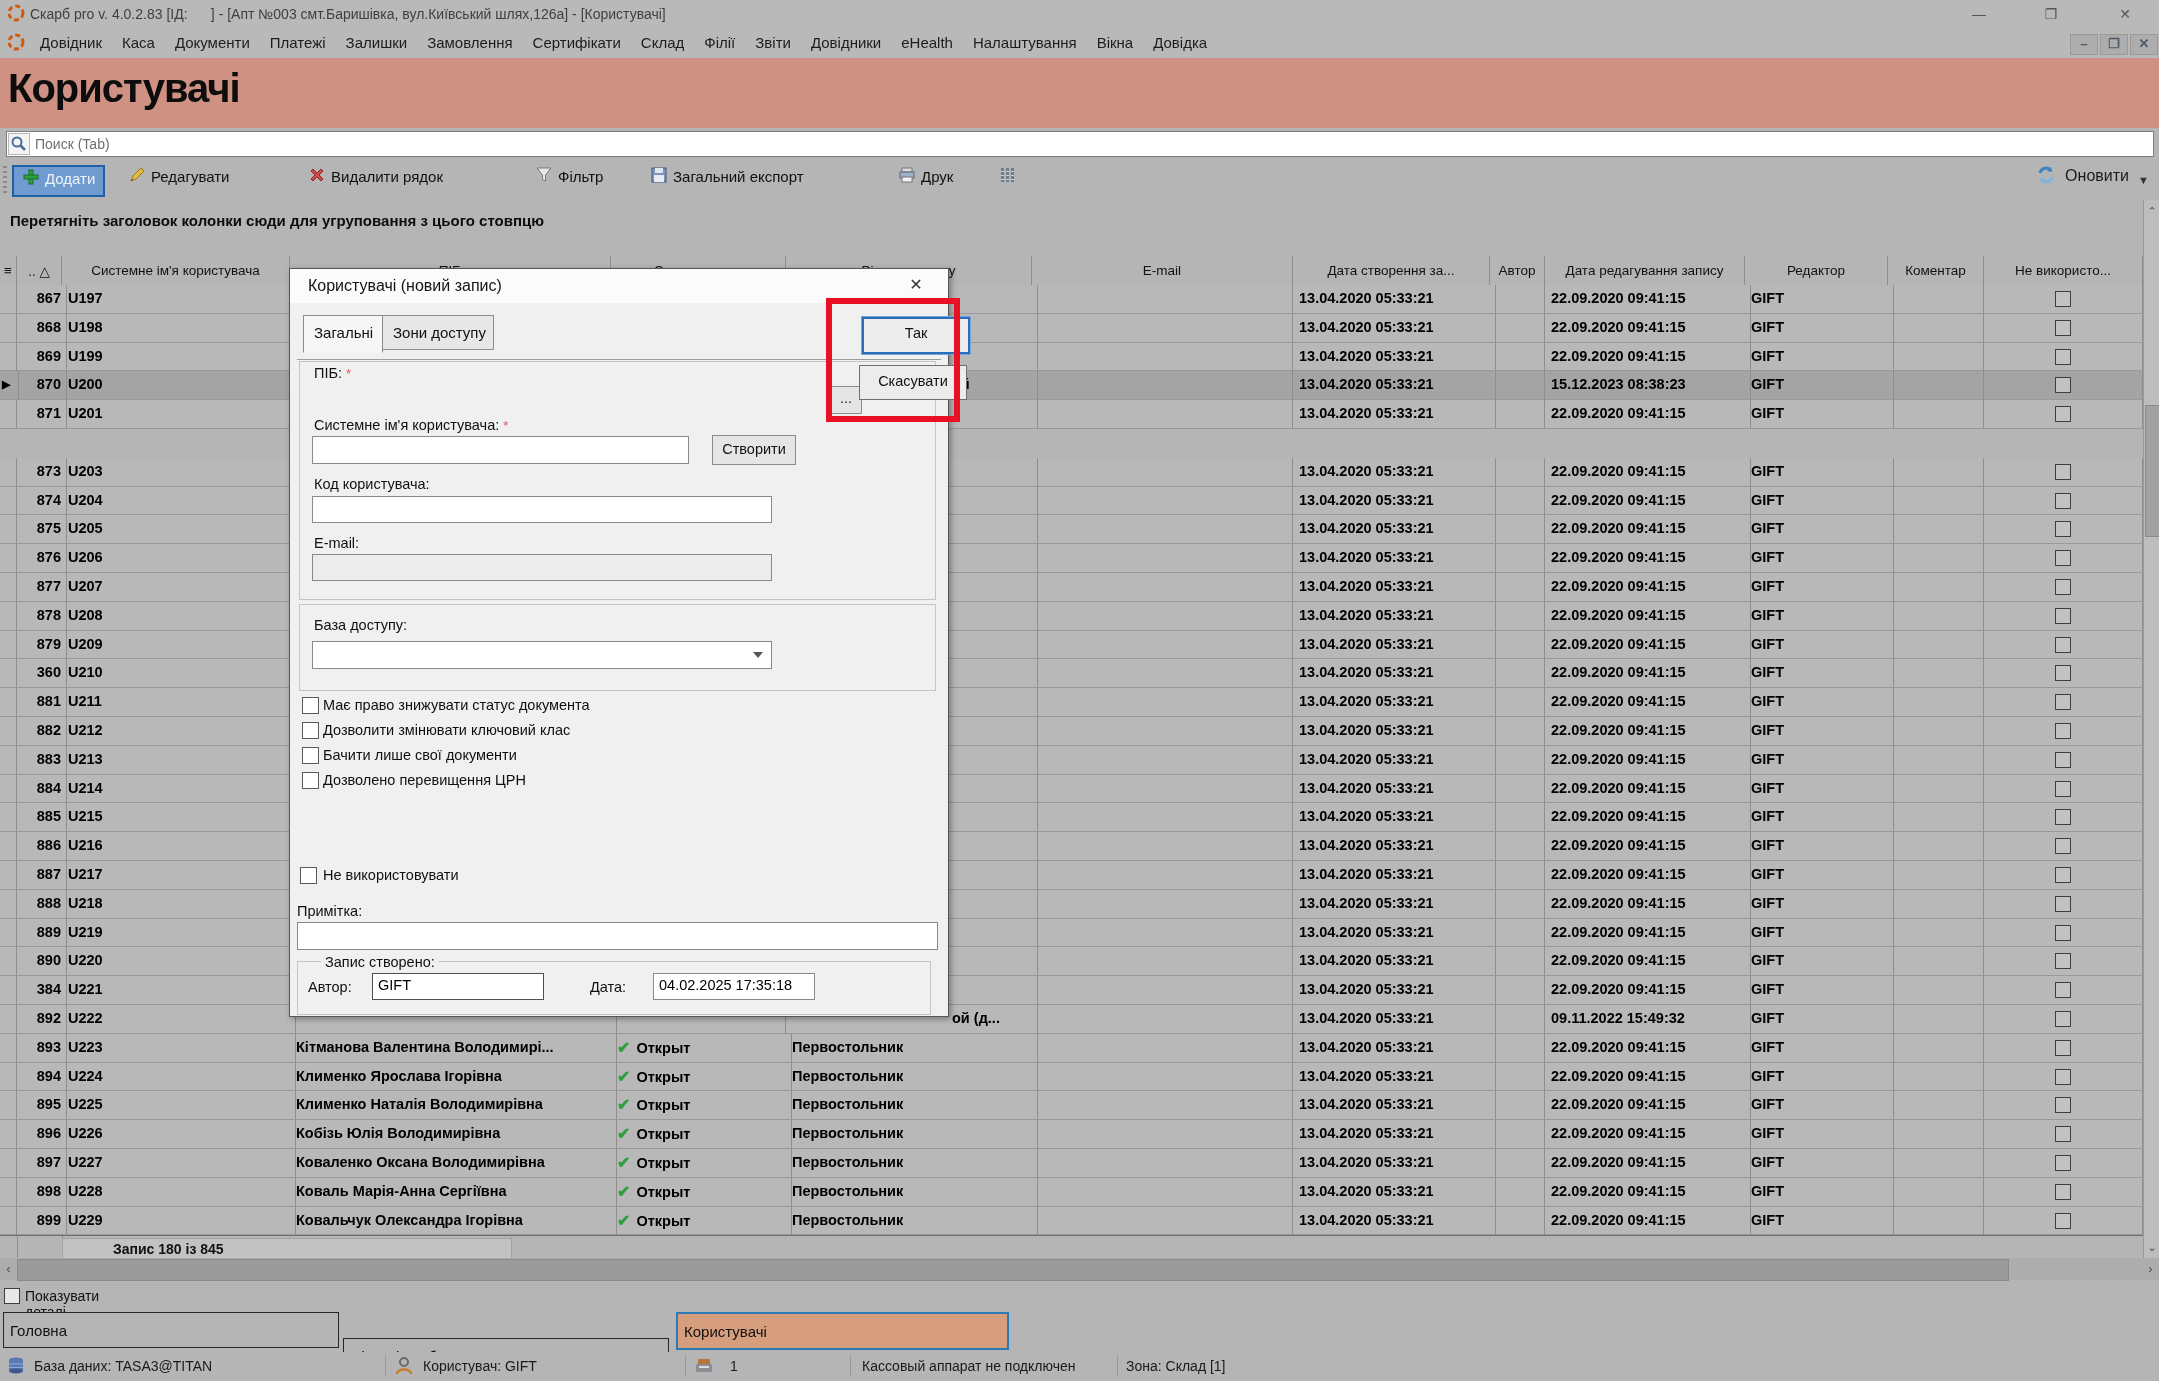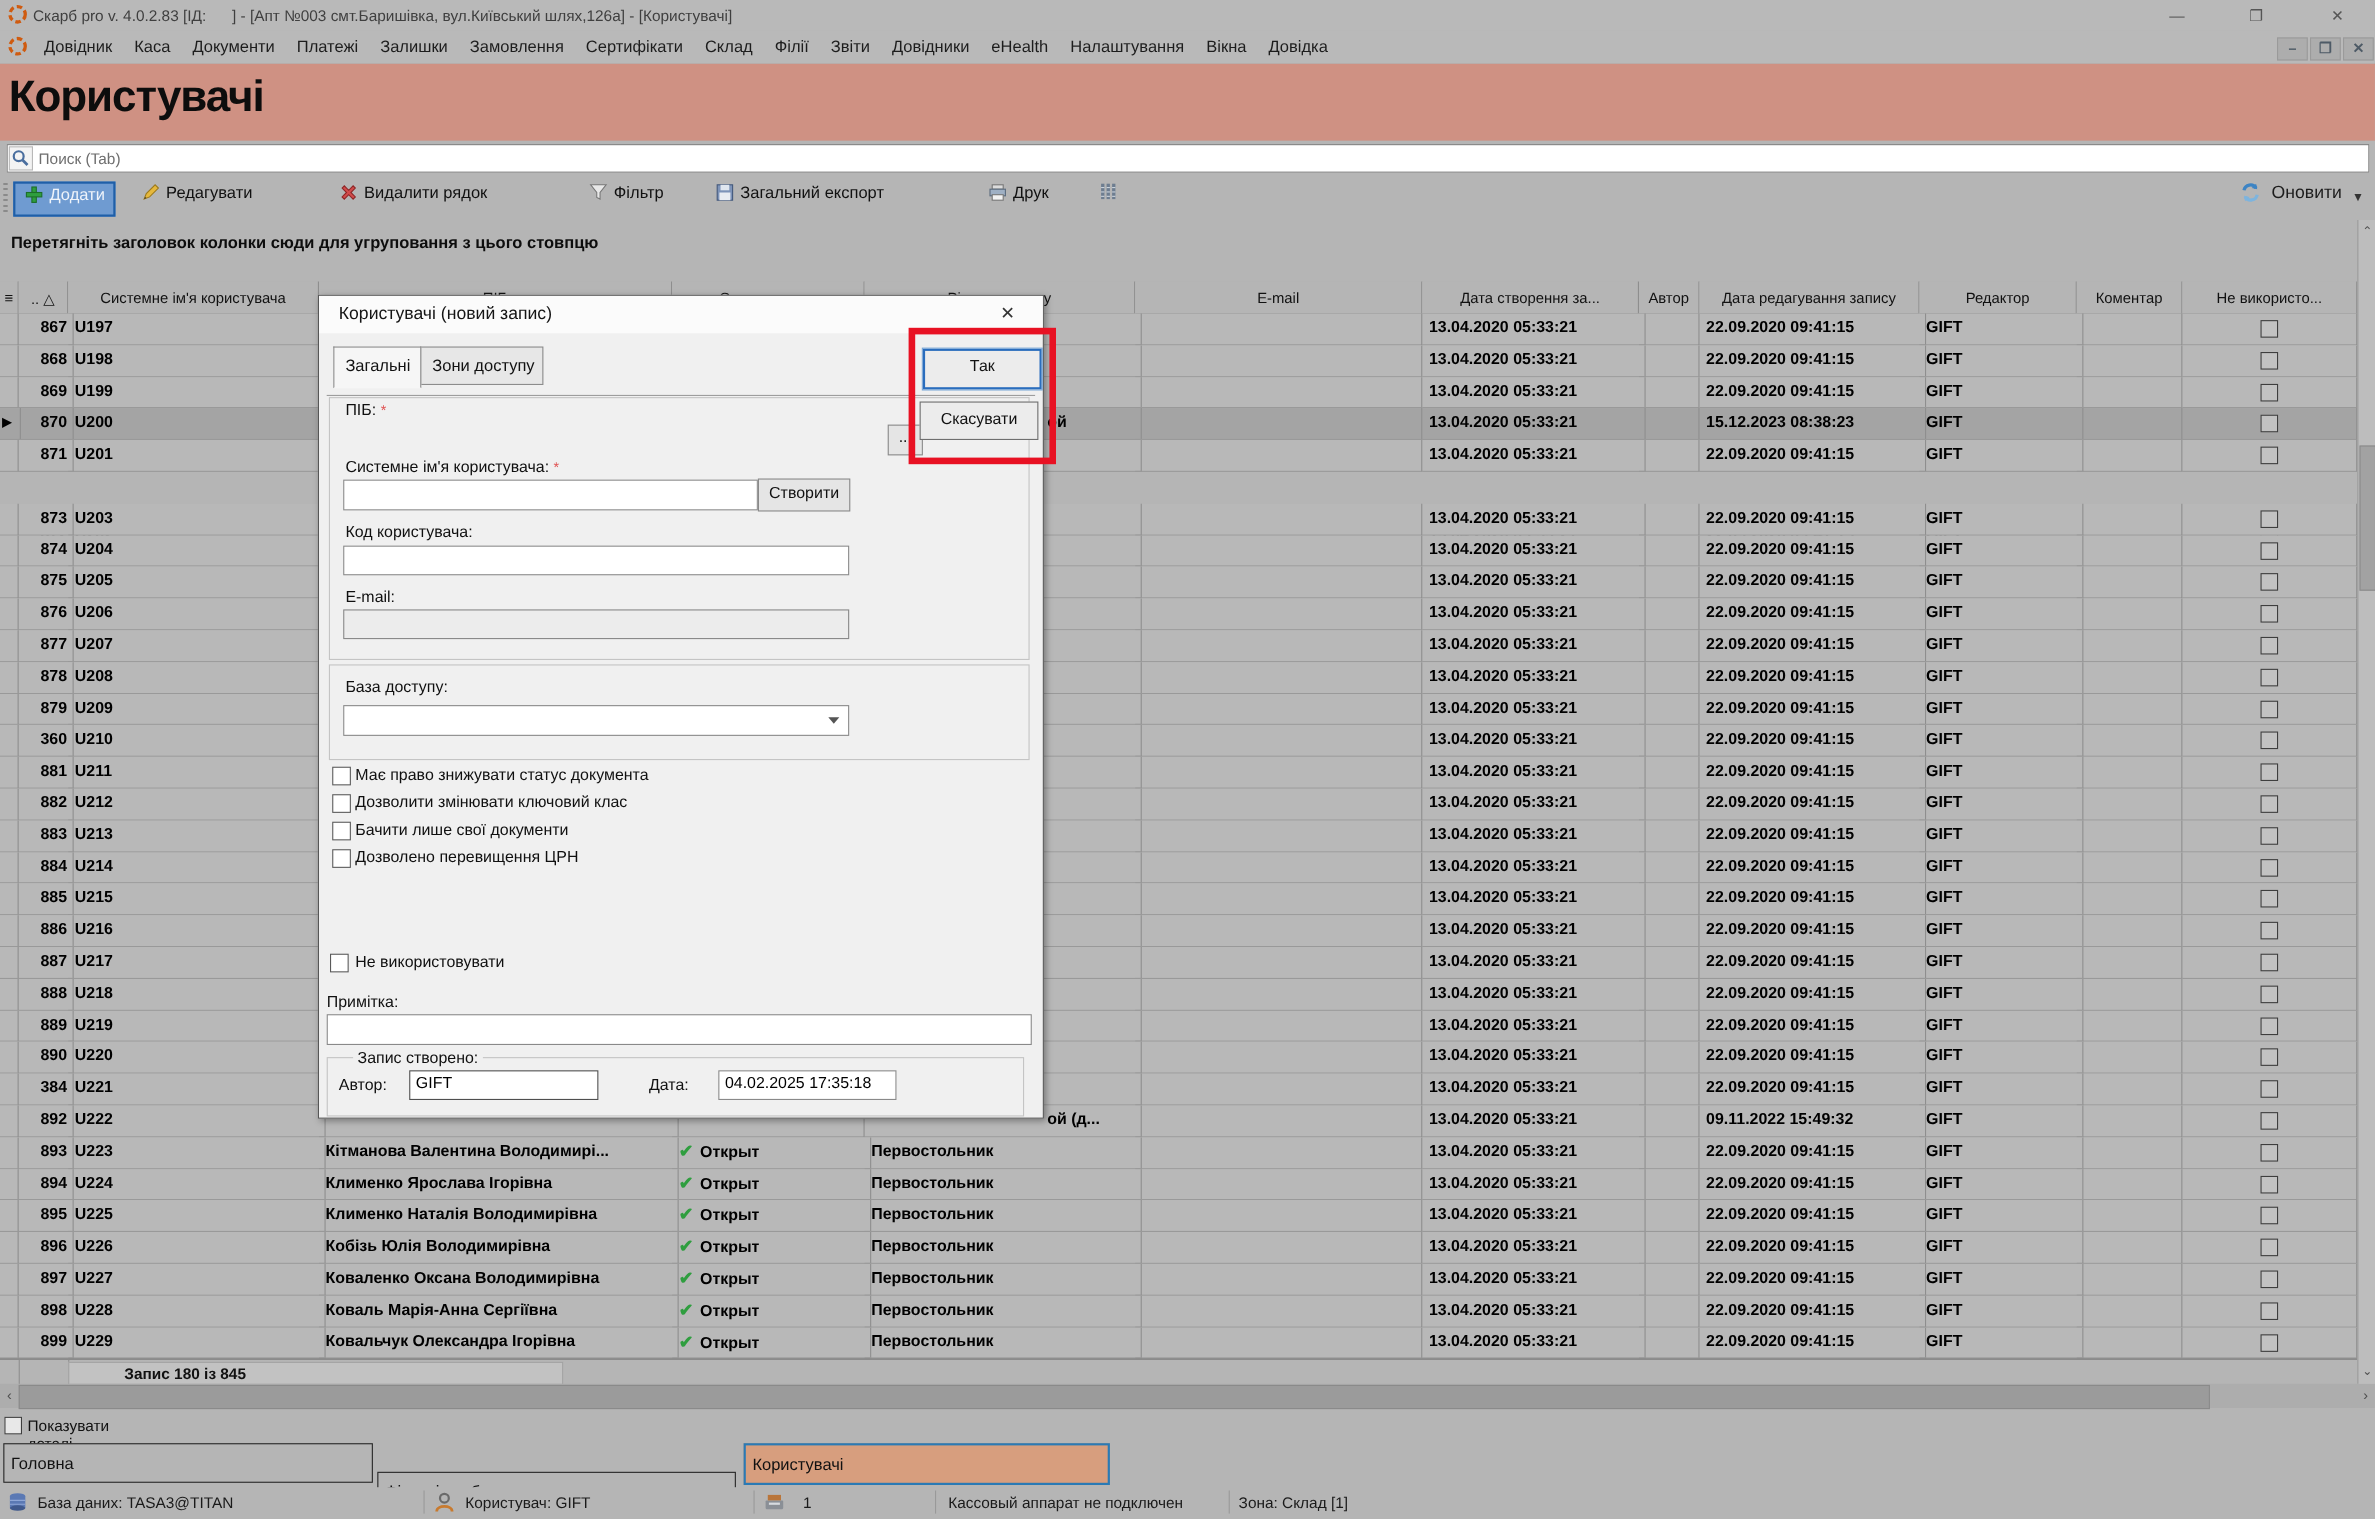--- a/index.html
+++ b/index.html
@@ -77,21 +77,21 @@
   #dlg-close{position:absolute;left:612px;top:6px;width:28px;height:22px;text-align:center;font-size:16px;color:#333;}
   .dlgtab{position:absolute;top:46px;height:33px;font-size:15px;color:#111;border:1px solid #8c8c8c;background:#e7e7e7;}
   .dlgtab .lb{position:absolute;left:10px;top:8px;}
   .dlgtab.active{background:#f6f6f6;border-bottom:1px solid #f6f6f6;height:36px;z-index:2;}
   #tabline{position:absolute;left:7px;top:90px;width:644px;height:1px;background:#9d9d9d;}
   .gbox{position:absolute;border:1px solid #c4c4c4;background:#f0f0f0;}
   .dlbl{position:absolute;font-size:14.5px;color:#101010;white-space:nowrap;}
   .req{color:#e05555;font-size:13px;}
   .din{position:absolute;background:#fff;border:1px solid #898989;font-size:14.5px;color:#000;padding:3px 5px;white-space:nowrap;overflow:hidden;}
   .din.dis{background:#ececec;}
-  .dbtn{position:absolute;background:#e5e5e5;border:1px solid #8a8a8a;text-align:center;font-size:14.5px;color:#111;}
+  .dbtn{position:absolute;background:#e5e5e5;border:1px solid #8a8a8a;text-align:center;font-size:14.5px;color:#111;margin-left:23px;}
   .dchk{position:absolute;width:15px;height:15px;border:1px solid #5a5a5a;background:#fff;}
   .chev{position:absolute;right:8px;top:10px;width:0;height:0;border-left:5px solid transparent;border-right:5px solid transparent;border-top:6px solid #555;}
   #okbtn{left:549px;top:48px;width:104px;height:33px;border:2px solid #2a6dbd;outline:1px solid #77a5d6;line-height:29px;background:#ececec;}
   #cancelbtn{left:546px;top:96px;width:106px;height:33px;line-height:31px;background:#ececec;border:1px solid #6f6f6f;}
   #redbox{left:826px;top:298px;width:122px;height:112px;border:6px solid #e81123;z-index:30;}
   svg{display:block;}
 </style>
 </head>
 <body>
 

